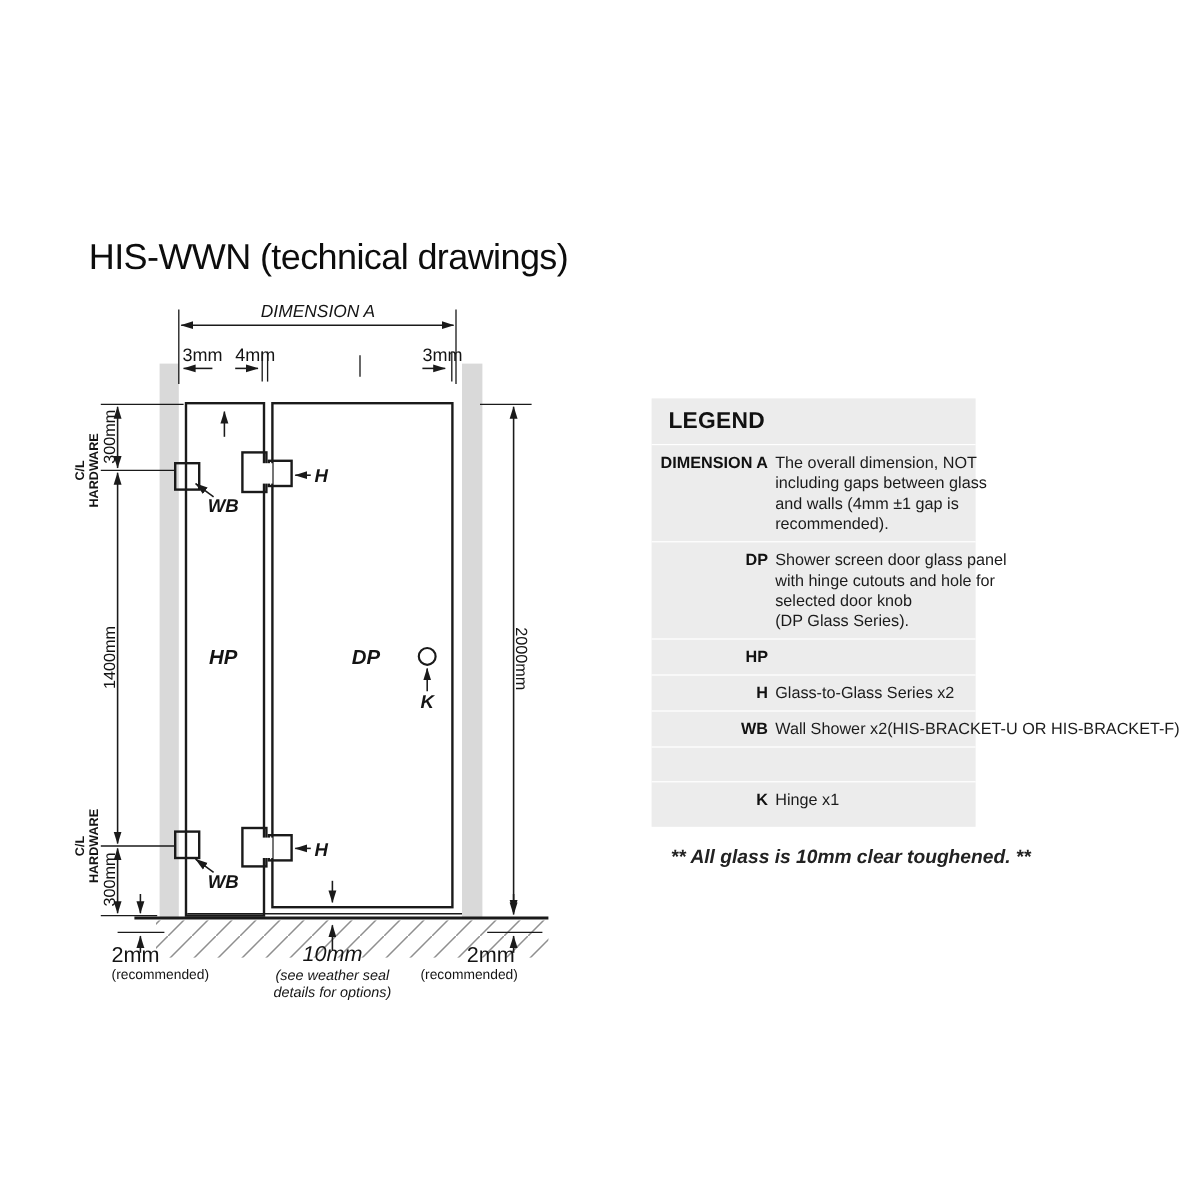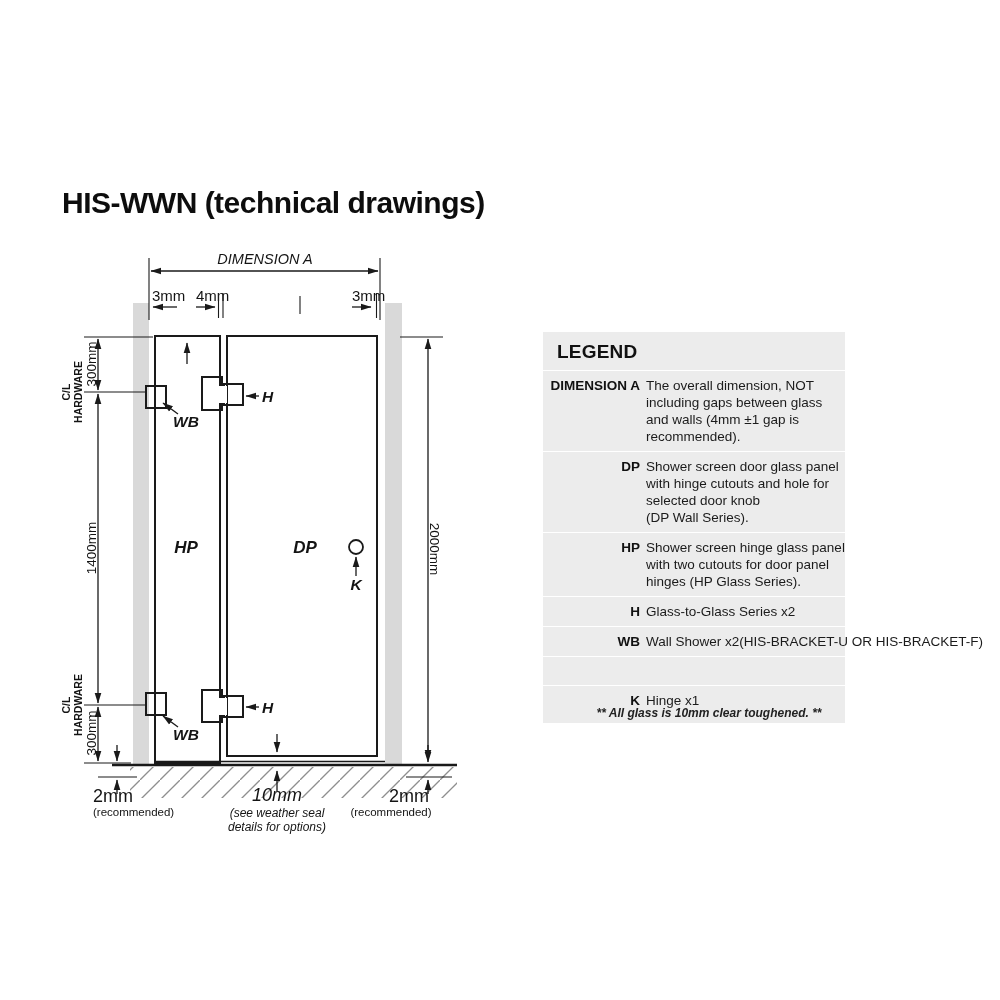--- a/index.html
+++ b/index.html
@@ -1,39 +1,39 @@
 <!DOCTYPE html>
 <html><head>
 <meta charset="utf-8">
 <style>
   html,body{margin:0;padding:0;background:#fff;}
   .page{position:relative;width:1000px;height:1000px;background:#ffffff;overflow:hidden;
         font-family:"Liberation Sans",sans-serif;color:#141414;}
-  .title{position:absolute;left:62px;top:188px;margin:0;font-size:30px;line-height:1;
-         font-weight:bold;letter-spacing:-0.5px;color:#0d0d0d;}
+  .title{position:absolute;left:62px;top:188px;margin:12px;font-size:30px;line-height:1;
+         font-weight:normal;letter-spacing:-0.5px;color:#0d0d0d;}
   .drawing{position:absolute;left:40px;top:230px;width:440px;height:620px;}
 
   
   .ln{stroke:#1a1a1a;stroke-width:1.3;fill:none;}
   .thin{stroke:#1a1a1a;stroke-width:1.1;fill:none;}
   .thick{stroke:#1a1a1a;stroke-width:2;fill:none;}
   .st{font-family:"Liberation Sans",sans-serif;fill:#141414;}
   .it{font-style:italic;}
   .bd{font-weight:bold;}
 
   
-  .legend{position:absolute;left:543px;top:332px;width:302px;background:#ececec;}
+  .legend{position:absolute;left:543px;top:332px;width:270px;background:#ececec;}
   .legend-header{font-size:19px;font-weight:bold;letter-spacing:.2px;padding:9px 0 7px 14px;color:#111;}
   .legend-row{display:flex;border-top:1.5px solid #ffffff;padding:6px 0;}
   .legend-row.empty{min-height:16px;}
   .legend-row.last{padding-bottom:14px;}
   .lterm{flex:none;width:97px;text-align:right;font-weight:bold;font-size:13.5px;line-height:17px;color:#111;}
   .ldef{flex:none;margin-left:6px;font-size:13.5px;line-height:17px;white-space:pre;color:#1b1b1b;}
   .footnote{position:absolute;left:543px;top:706px;width:332px;text-align:center;
-            font-size:12px;font-style:italic;font-weight:bold;color:#222;}
+            font-size:16px;font-style:italic;font-weight:bold;color:#222;}
 </style>
 </head>
 <body>
 
 <div class="page">
 
   <h1 class="title">HIS-WWN (technical drawings)</h1>
 
   <svg class="drawing" viewBox="40 230 440 620" xmlns="http://www.w3.org/2000/svg">
     <defs>
@@ -169,27 +169,24 @@
       <div class="ldef">The overall dimension, NOT
 including gaps between glass
 and walls (4mm ±1 gap is
 recommended).</div>
     </div>
     <div class="legend-row">
       <div class="lterm">DP</div>
       <div class="ldef">Shower screen door glass panel
 with hinge cutouts and hole for
 selected door knob
-(DP Wall Series).</div>
+(DP Glass Series).</div>
     </div>
     <div class="legend-row">
       <div class="lterm">HP</div>
-      <div class="ldef">Shower screen hinge glass panel
-with two cutouts for door panel
-hinges (HP Glass Series).</div>
     </div>
     <div class="legend-row">
       <div class="lterm">H</div>
       <div class="ldef">Glass-to-Glass Series x2</div>
     </div>
     <div class="legend-row">
       <div class="lterm">WB</div>
       <div class="ldef">Wall Shower x2(HIS-BRACKET-U OR HIS-BRACKET-F)</div>
     </div>
     <div class="legend-row empty">

